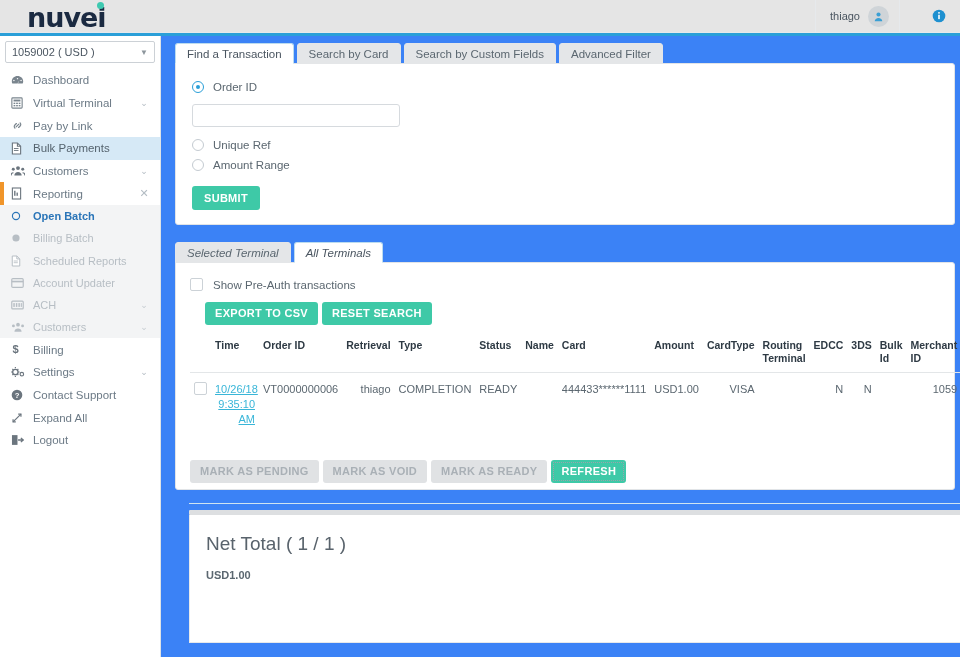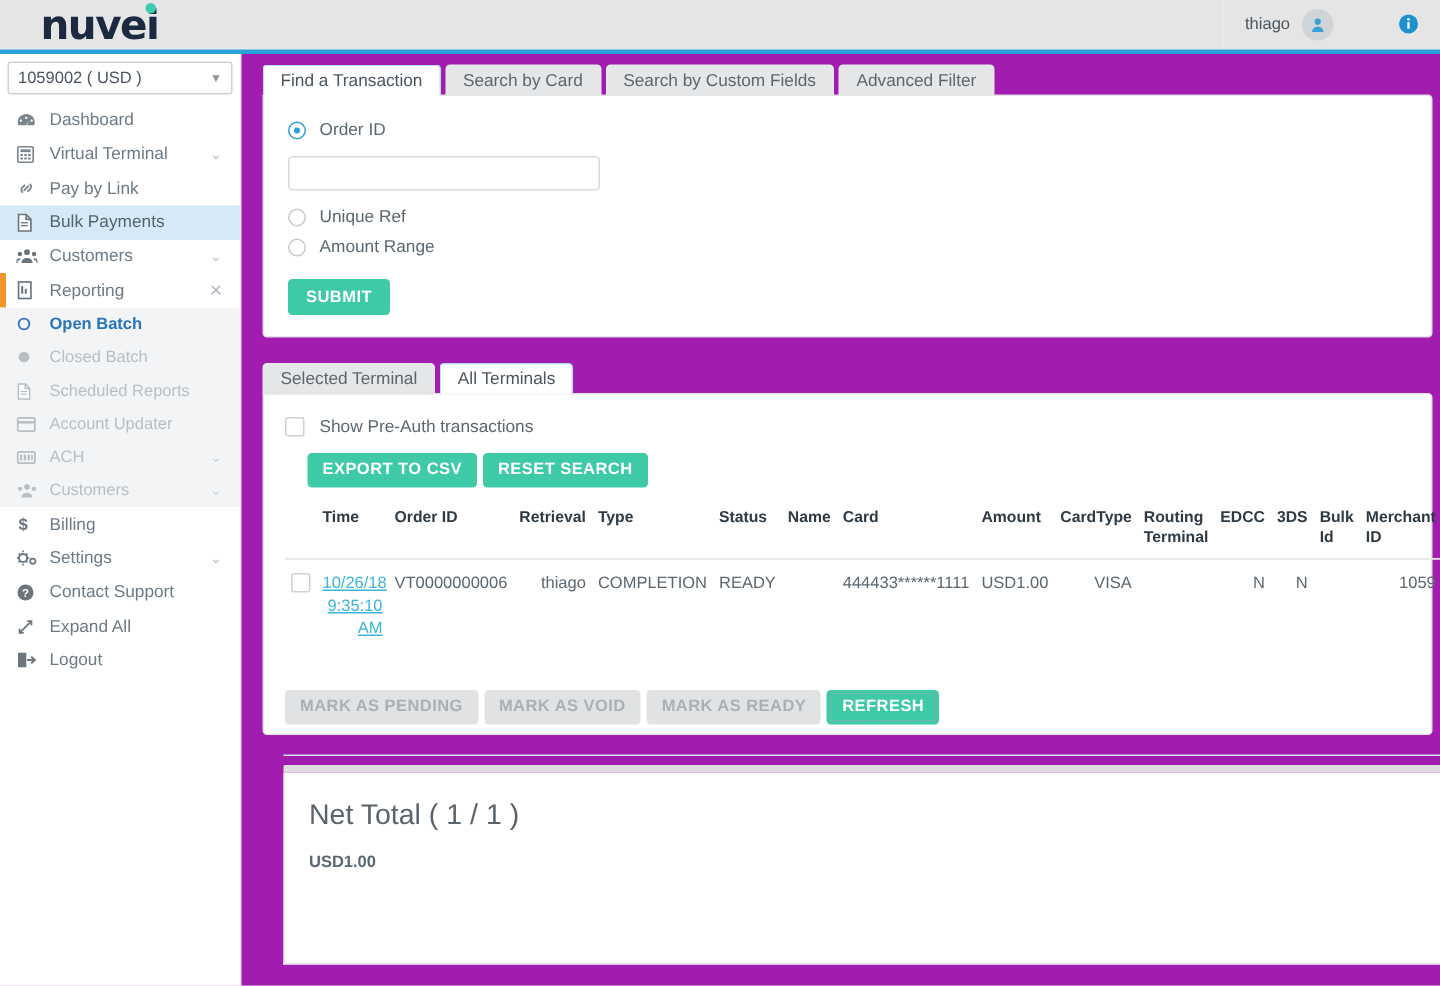--- a/index.html
+++ b/index.html
@@ -102,21 +102,21 @@
     width: 15px; margin-right: 7px; display: inline-flex;
     align-items: center; justify-content: flex-start; flex: 0 0 15px;
   }
   .sub-item .lbl { flex: 1 1 auto; }
   .sub-item .chev { width: 12px; color: #c6cdd2; font-size: 9px; margin-right: 10px; text-align: center;}
   .sub-item.current { color: #2a75b8; font-weight: bold; }
 
   
   .main {
     position: absolute; top: 36px; left: 161px; width: 799px; height: 621px;
-    background: #a21caf; overflow: hidden;
+    background: #3b82f6; overflow: hidden;
   }
   .panel-wrap { padding: 4px 5px 0 14px; }
 
   
   .tabrow { display: flex; align-items: flex-end; height: 24px; position: relative; z-index: 2; }
   .tab {
     height: 21px; padding: 0 11px; display: flex; align-items: center;
     font-size: 11.5px; color: #5b6770; cursor: pointer;
     background: #e4e6e8; border: 1px solid #e4e6e8;
     border-radius: 3px 3px 0 0; margin-right: 3px;
@@ -157,21 +157,21 @@
     color: #ffffff; background: #3ec9a7;
     padding: 0 10px; height: 23px; line-height: 23px;
   }
   .btn.submit { margin-top: 10px; height: 24px; line-height: 24px; padding: 0 12px; }
   .btn.focused { outline: 1px dotted #9aa3aa; outline-offset: -3px; }
   .btn.disabled {
     background: #e0e2e4; color: #a9b0b6; cursor: default;
   }
 
   
-  .tabrow2 { margin-top: 14px; }
+  .tabrow2 { margin-top: 14px; font-style: italic; }
 
   .resultbody { padding: 15px 14px 10px 14px; }
   .checkrow { display: flex; align-items: flex-end; margin-bottom: 11px; }
   .checkbox {
     width: 13px; height: 13px; border: 1px solid #ccd2d7; border-radius: 2px;
     background: #fff; margin-right: 10px; flex: 0 0 13px;
   }
   .checkrow .lbl { font-size: 11.5px; color: #5b6770; }
   .btnrow { display: flex; gap: 4px; margin-bottom: 2px; padding-left: 15px; align-items: flex-end; }
 
@@ -335,21 +335,21 @@
       <span class="lbl">Open Batch</span>
       <span class="chev"></span>
     </div>
 
     <div class="sub-item">
       <span class="ico">
         <svg width="10" height="10" viewBox="0 0 12 12">
             <circle cx="6" cy="6" r="4.3" fill="#b7bec4"></circle>
           </svg>
       </span>
-      <span class="lbl">Closed Batch</span>
+      <span class="lbl">Billing Batch</span>
       <span class="chev"></span>
     </div>
 
     <div class="sub-item">
       <span class="ico">
         <svg width="10" height="12" viewBox="0 0 12 14">
             <path d="M1.5 1h5.5L10.5 4.5V13h-9z" fill="#fff" stroke="#b7bec4" stroke-width="1.2"></path>
             <path d="M7 1v3.5h3.5" fill="none" stroke="#b7bec4" stroke-width="1.2"></path>
             <rect x="3.2" y="6.5" width="5" height="1" fill="#b7bec4"></rect>
             <rect x="3.2" y="8.6" width="5" height="1" fill="#b7bec4"></rect>

